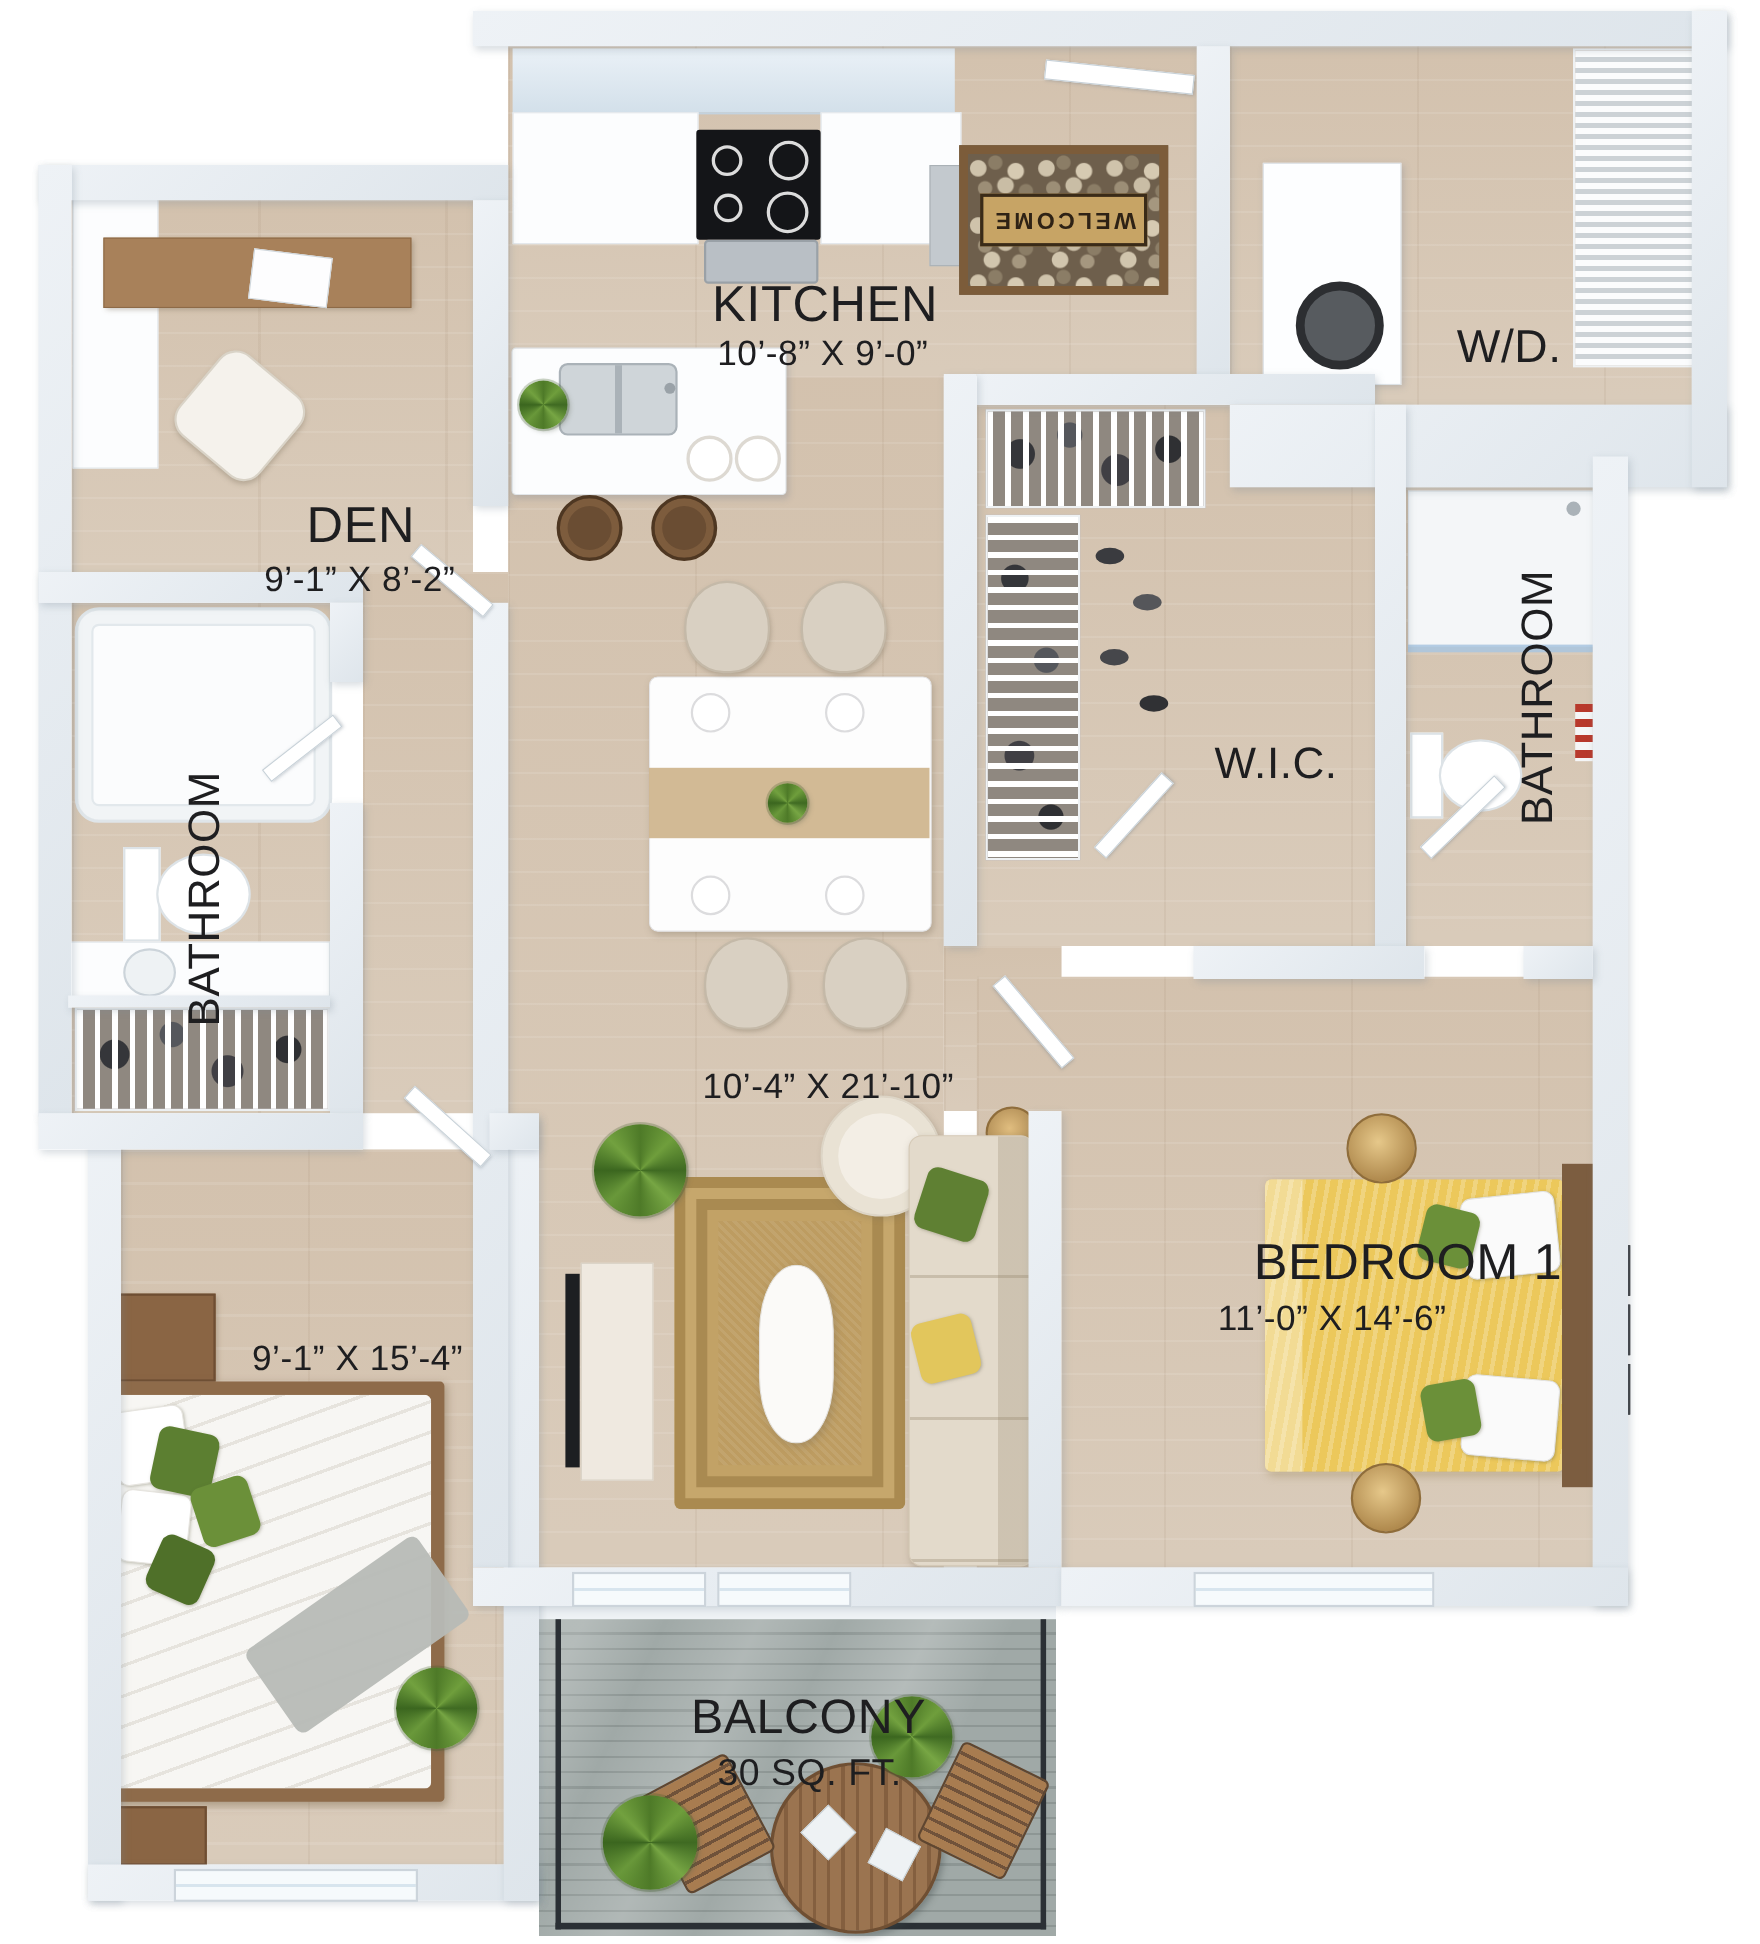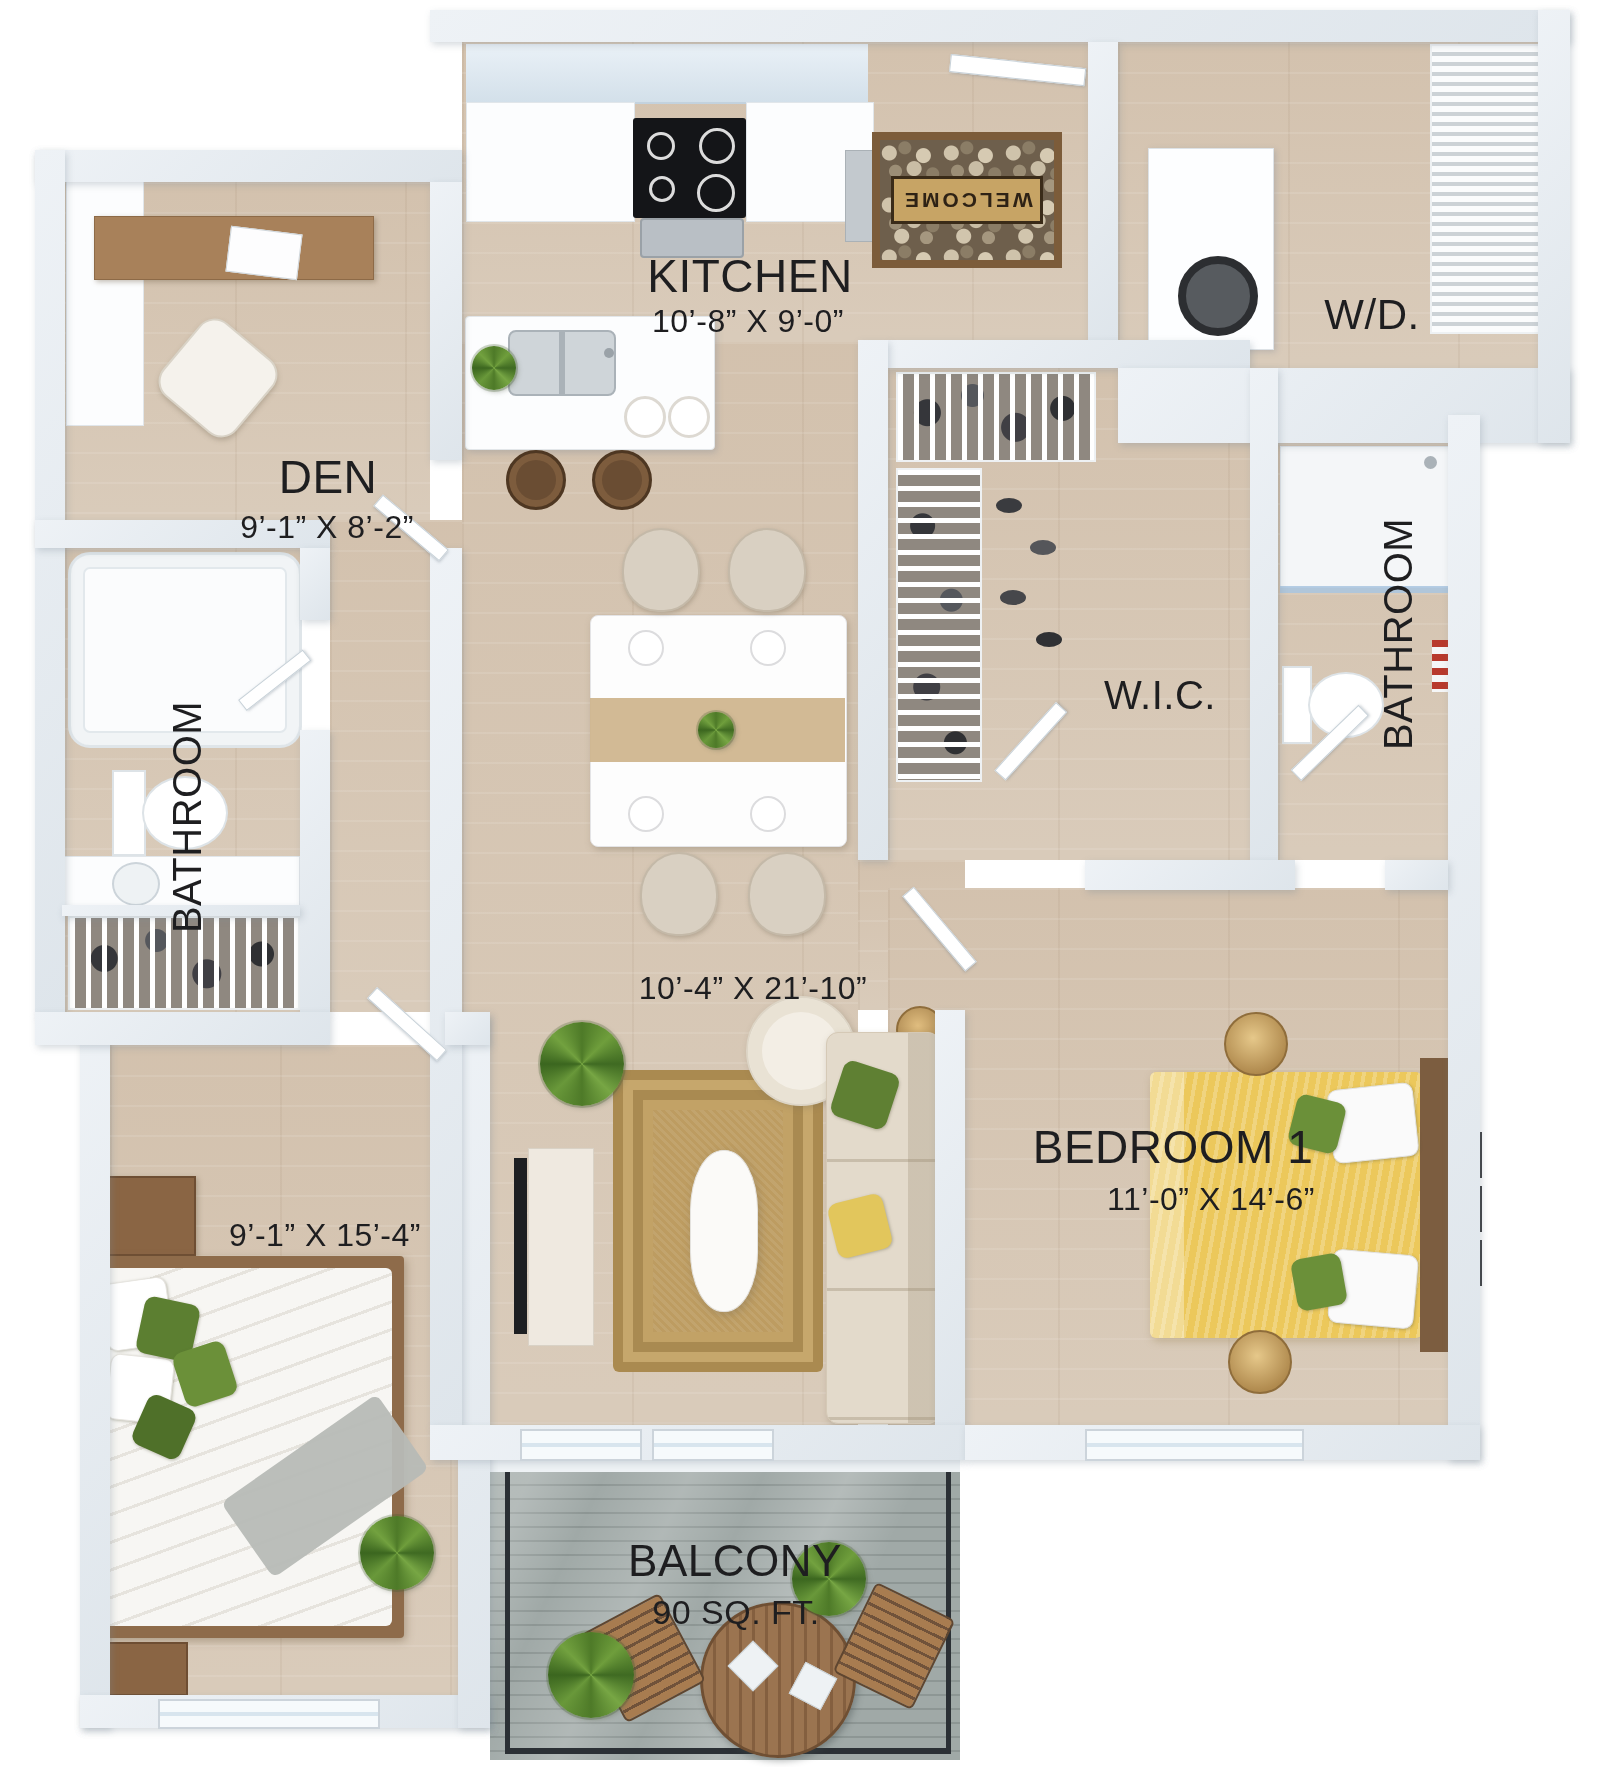--- a/index.html
+++ b/index.html
@@ -232,21 +232,21 @@
   <div class="label" style="left:1372px;top:315px;font-size:42px;">W/D.</div>
 
   <div class="label vert" style="left:1398px;top:634px;font-size:40px;">BATHROOM</div>
 
   <div class="label" style="left:1160px;top:695px;font-size:40px;">W.I.C.</div>
 
   <div class="label vert" style="left:187px;top:817px;font-size:40px;">BATHROOM</div>
 
   <div class="label dims" style="left:753px;top:988px;font-size:32px;">10’-4” X 21’-10”</div>
 
-  <div class="label" style="left:1173px;top:1147px;font-size:46px;">BEDROOM 1</div>
+  <div class="label" style="left:1280px;top:1147px;font-size:46px;">BEDROOM 1</div>
   <div class="label dims" style="left:1211px;top:1199px;font-size:32px;">11’-0” X 14’-6”</div>
 
   <div class="label dims" style="left:325px;top:1235px;font-size:32px;">9’-1” X 15’-4”</div>
 
   <div class="label" style="left:735px;top:1561px;font-size:44px;">BALCONY</div>
-  <div class="label dims" style="left:736px;top:1612px;font-size:34px;">90 SQ. FT.</div>
+  <div class="label dims" style="left:736px;top:1612px;font-size:34px;">30 SQ. FT.</div>
 
 </div>
 
 </body></html>

